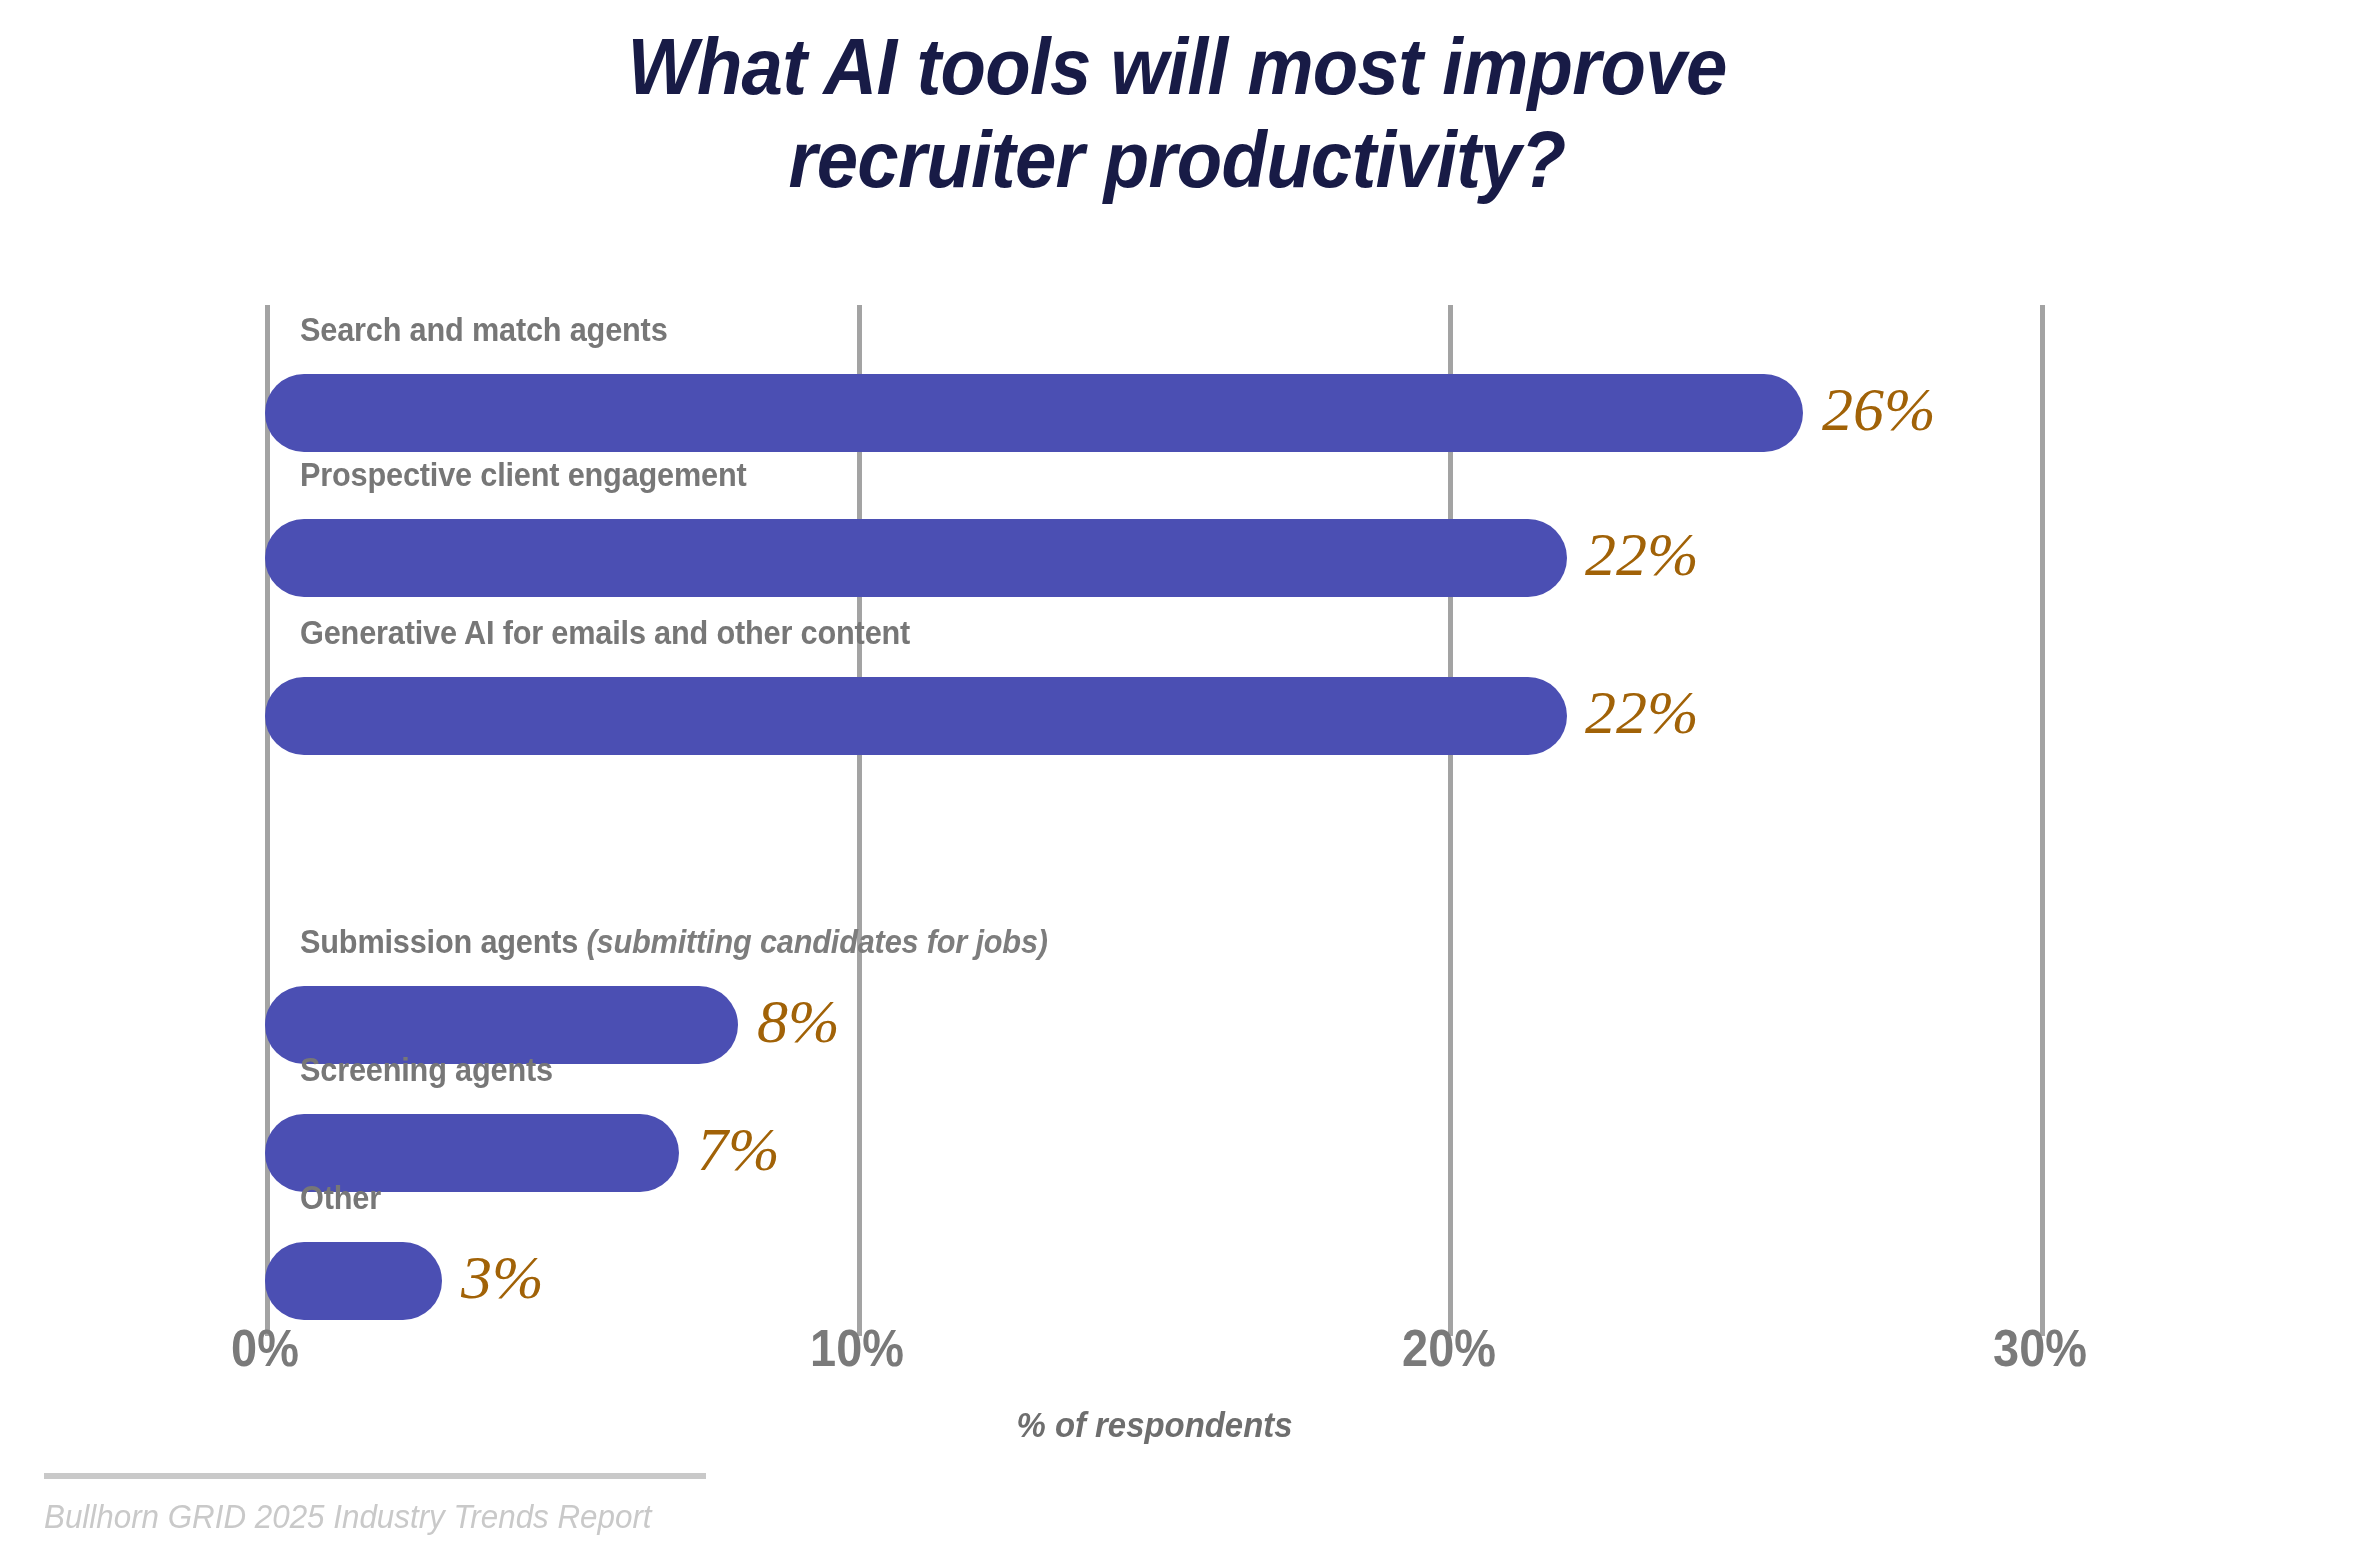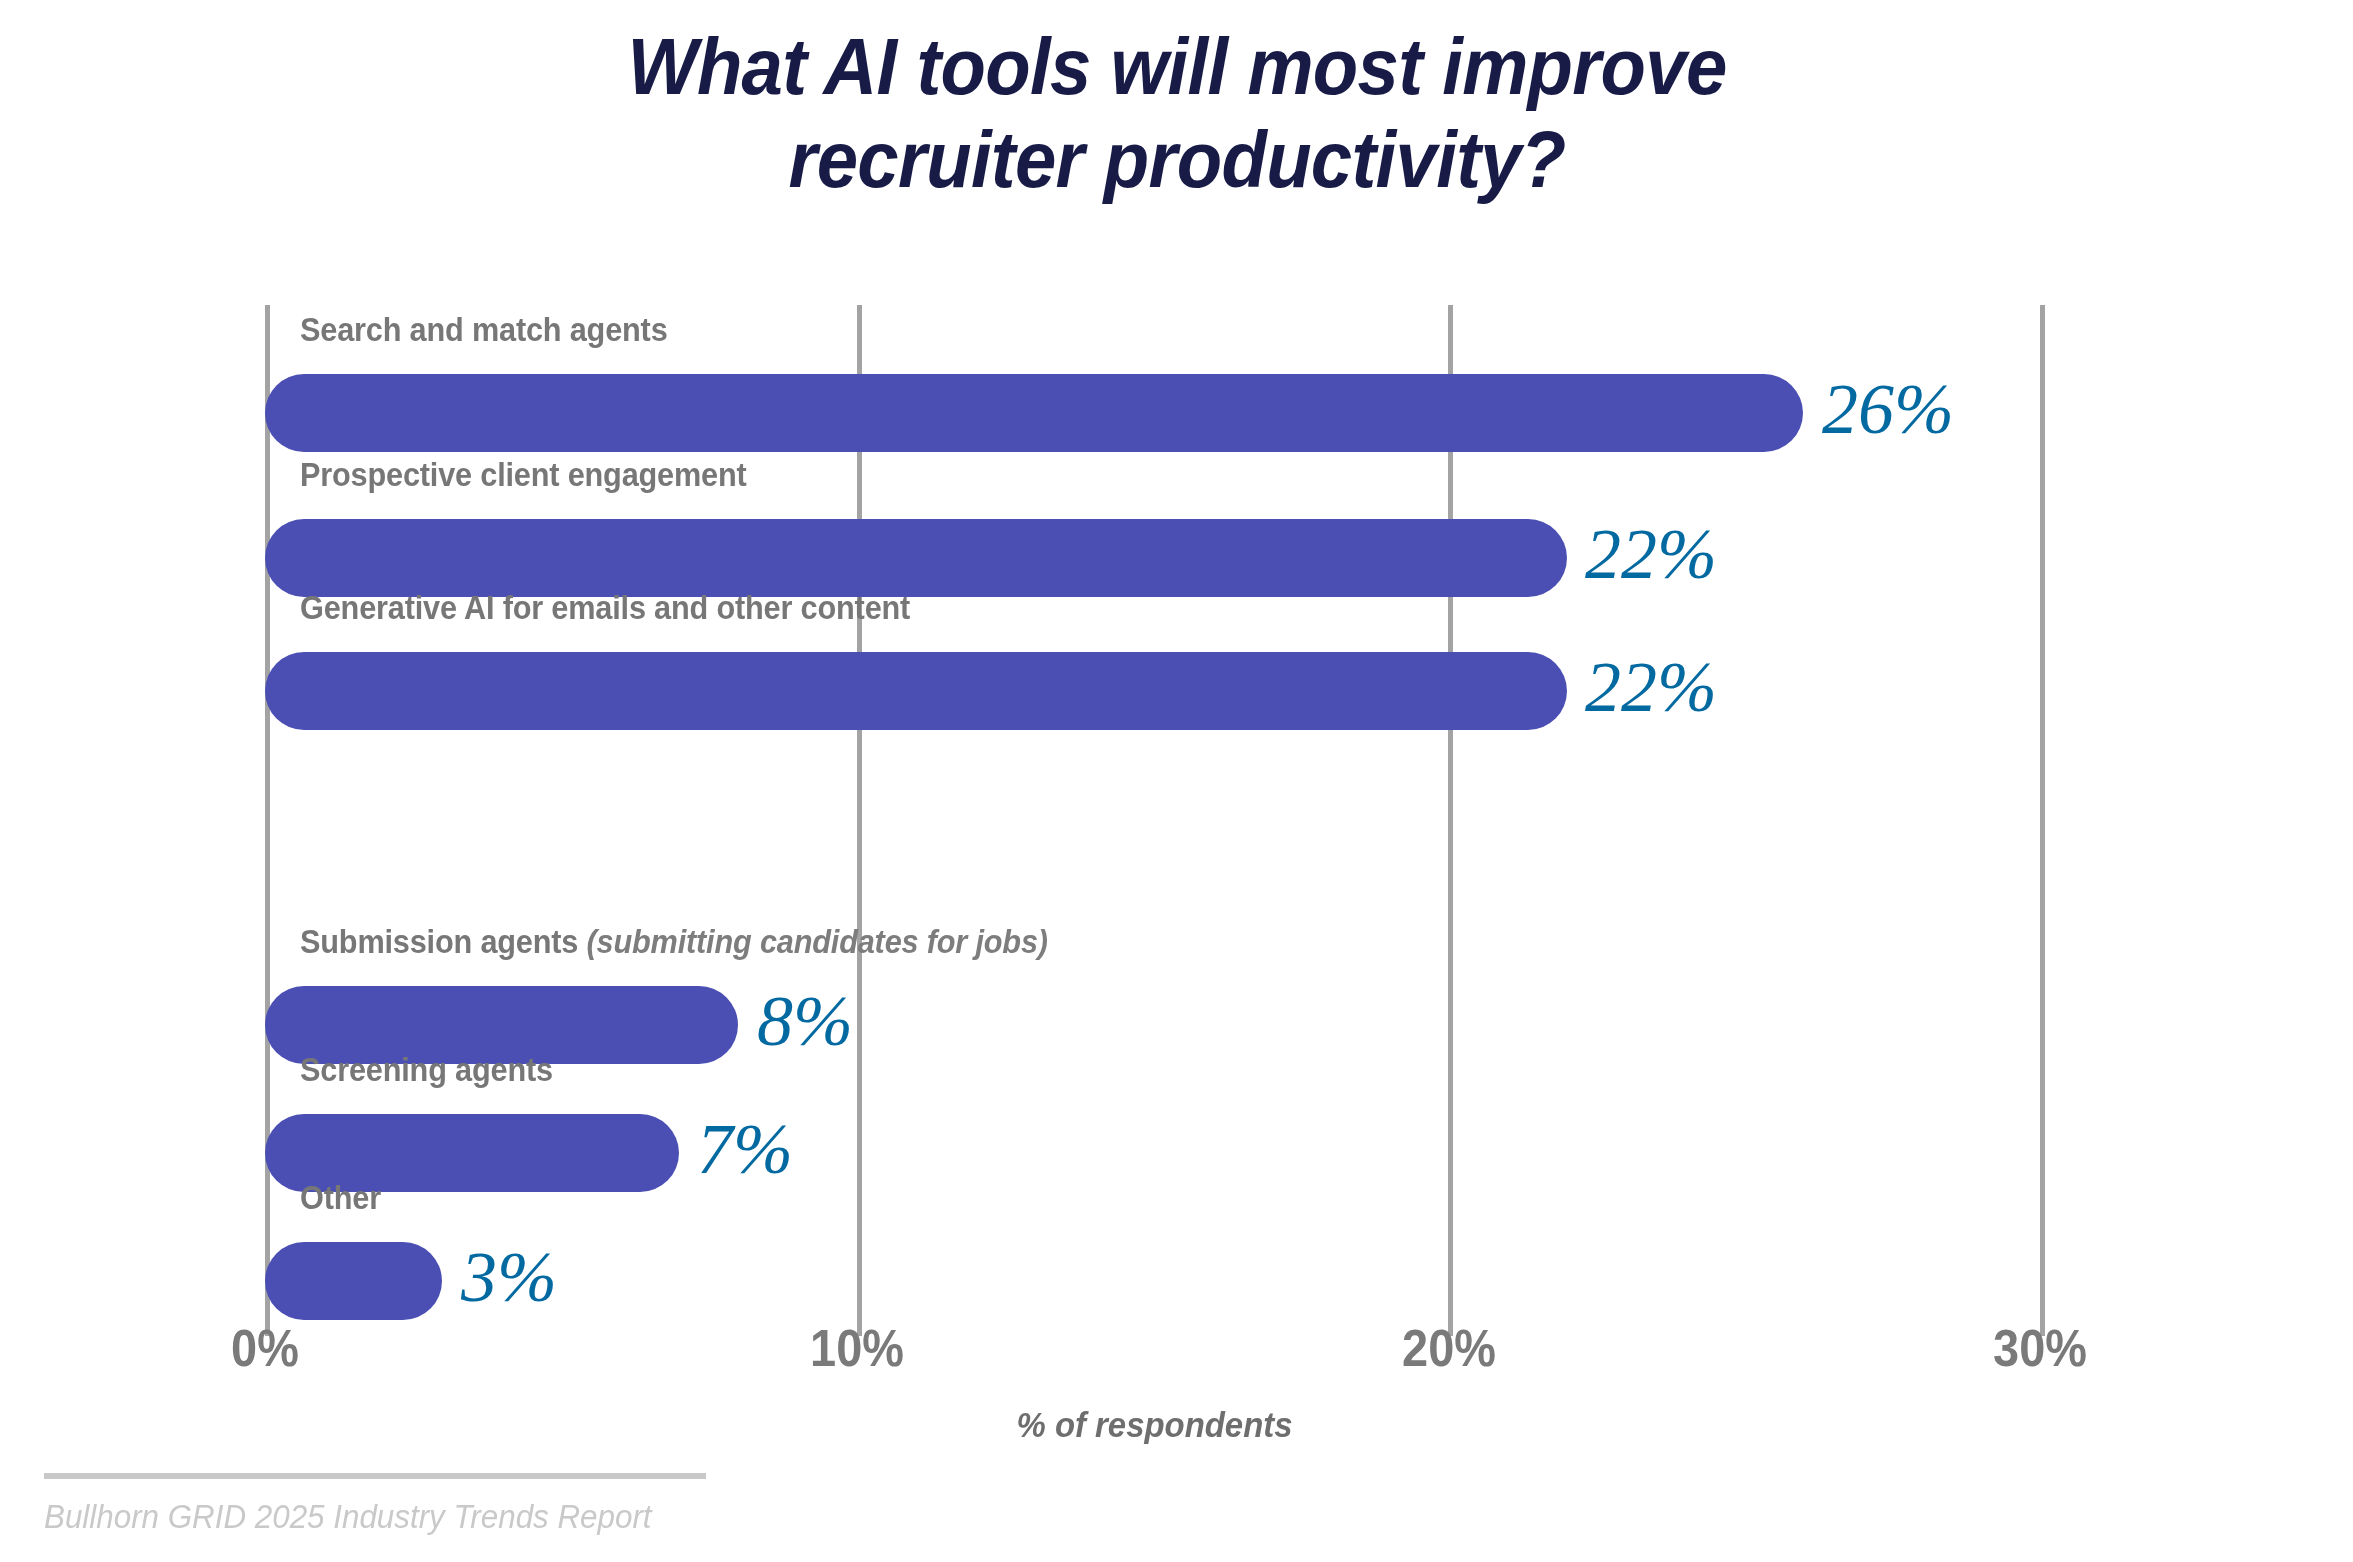--- a/index.html
+++ b/index.html
@@ -95,25 +95,25 @@
     left: 0;
     top: 69px;
     height: 78px;
     background: #4b4fb3;
     border-radius: 39px;
   }
 
   .bar-value {
     position: absolute;
     top: 65px;
-    color: #0369a1;
+    color: #a16207;
     font-family: "Liberation Serif", serif;
     font-weight: 400;
     font-style: italic;
-    font-size: 72px;
+    font-size: 62px;
     line-height: 78px;
     white-space: nowrap;
   }
 
   
   #xticks {
     position: absolute;
     left: 0;
     top: 1319px;
     width: 2354px;
@@ -187,21 +187,21 @@
       <div class="row" style="top: 0px;">
         <div class="row-label"><span>Search and match agents</span></div>
         <div class="bar" style="width: 1538px; background: rgb(75, 79, 179);"></div>
         <div class="bar-value" style="left: 1557px;">26%</div>
       </div>
       <div class="row" style="top: 145px;">
         <div class="row-label"><span>Prospective client engagement</span></div>
         <div class="bar" style="width: 1302px; background: rgb(75, 79, 179);"></div>
         <div class="bar-value" style="left: 1320px;">22%</div>
       </div>
-      <div class="row" style="top: 278px; padding-left: 23px;">
+      <div class="row" style="top: 303px; padding-left: 23px;">
         <div class="row-label"><span>Generative AI for emails and other content</span></div>
         <div class="bar" style="width: 1302px; background: rgb(75, 79, 179);"></div>
         <div class="bar-value" style="left: 1320px;">22%</div>
       </div>
       <div class="row" style="top: 612px; padding-left: 8px;">
         <div class="row-label"><span>Submission agents</span><span class="sub"> (submitting candidates for jobs)</span></div>
         <div class="bar" style="width: 473px; background: rgb(75, 79, 179);"></div>
         <div class="bar-value" style="left: 492px;">8%</div>
       </div>
       <div class="row" style="top: 740px;">

